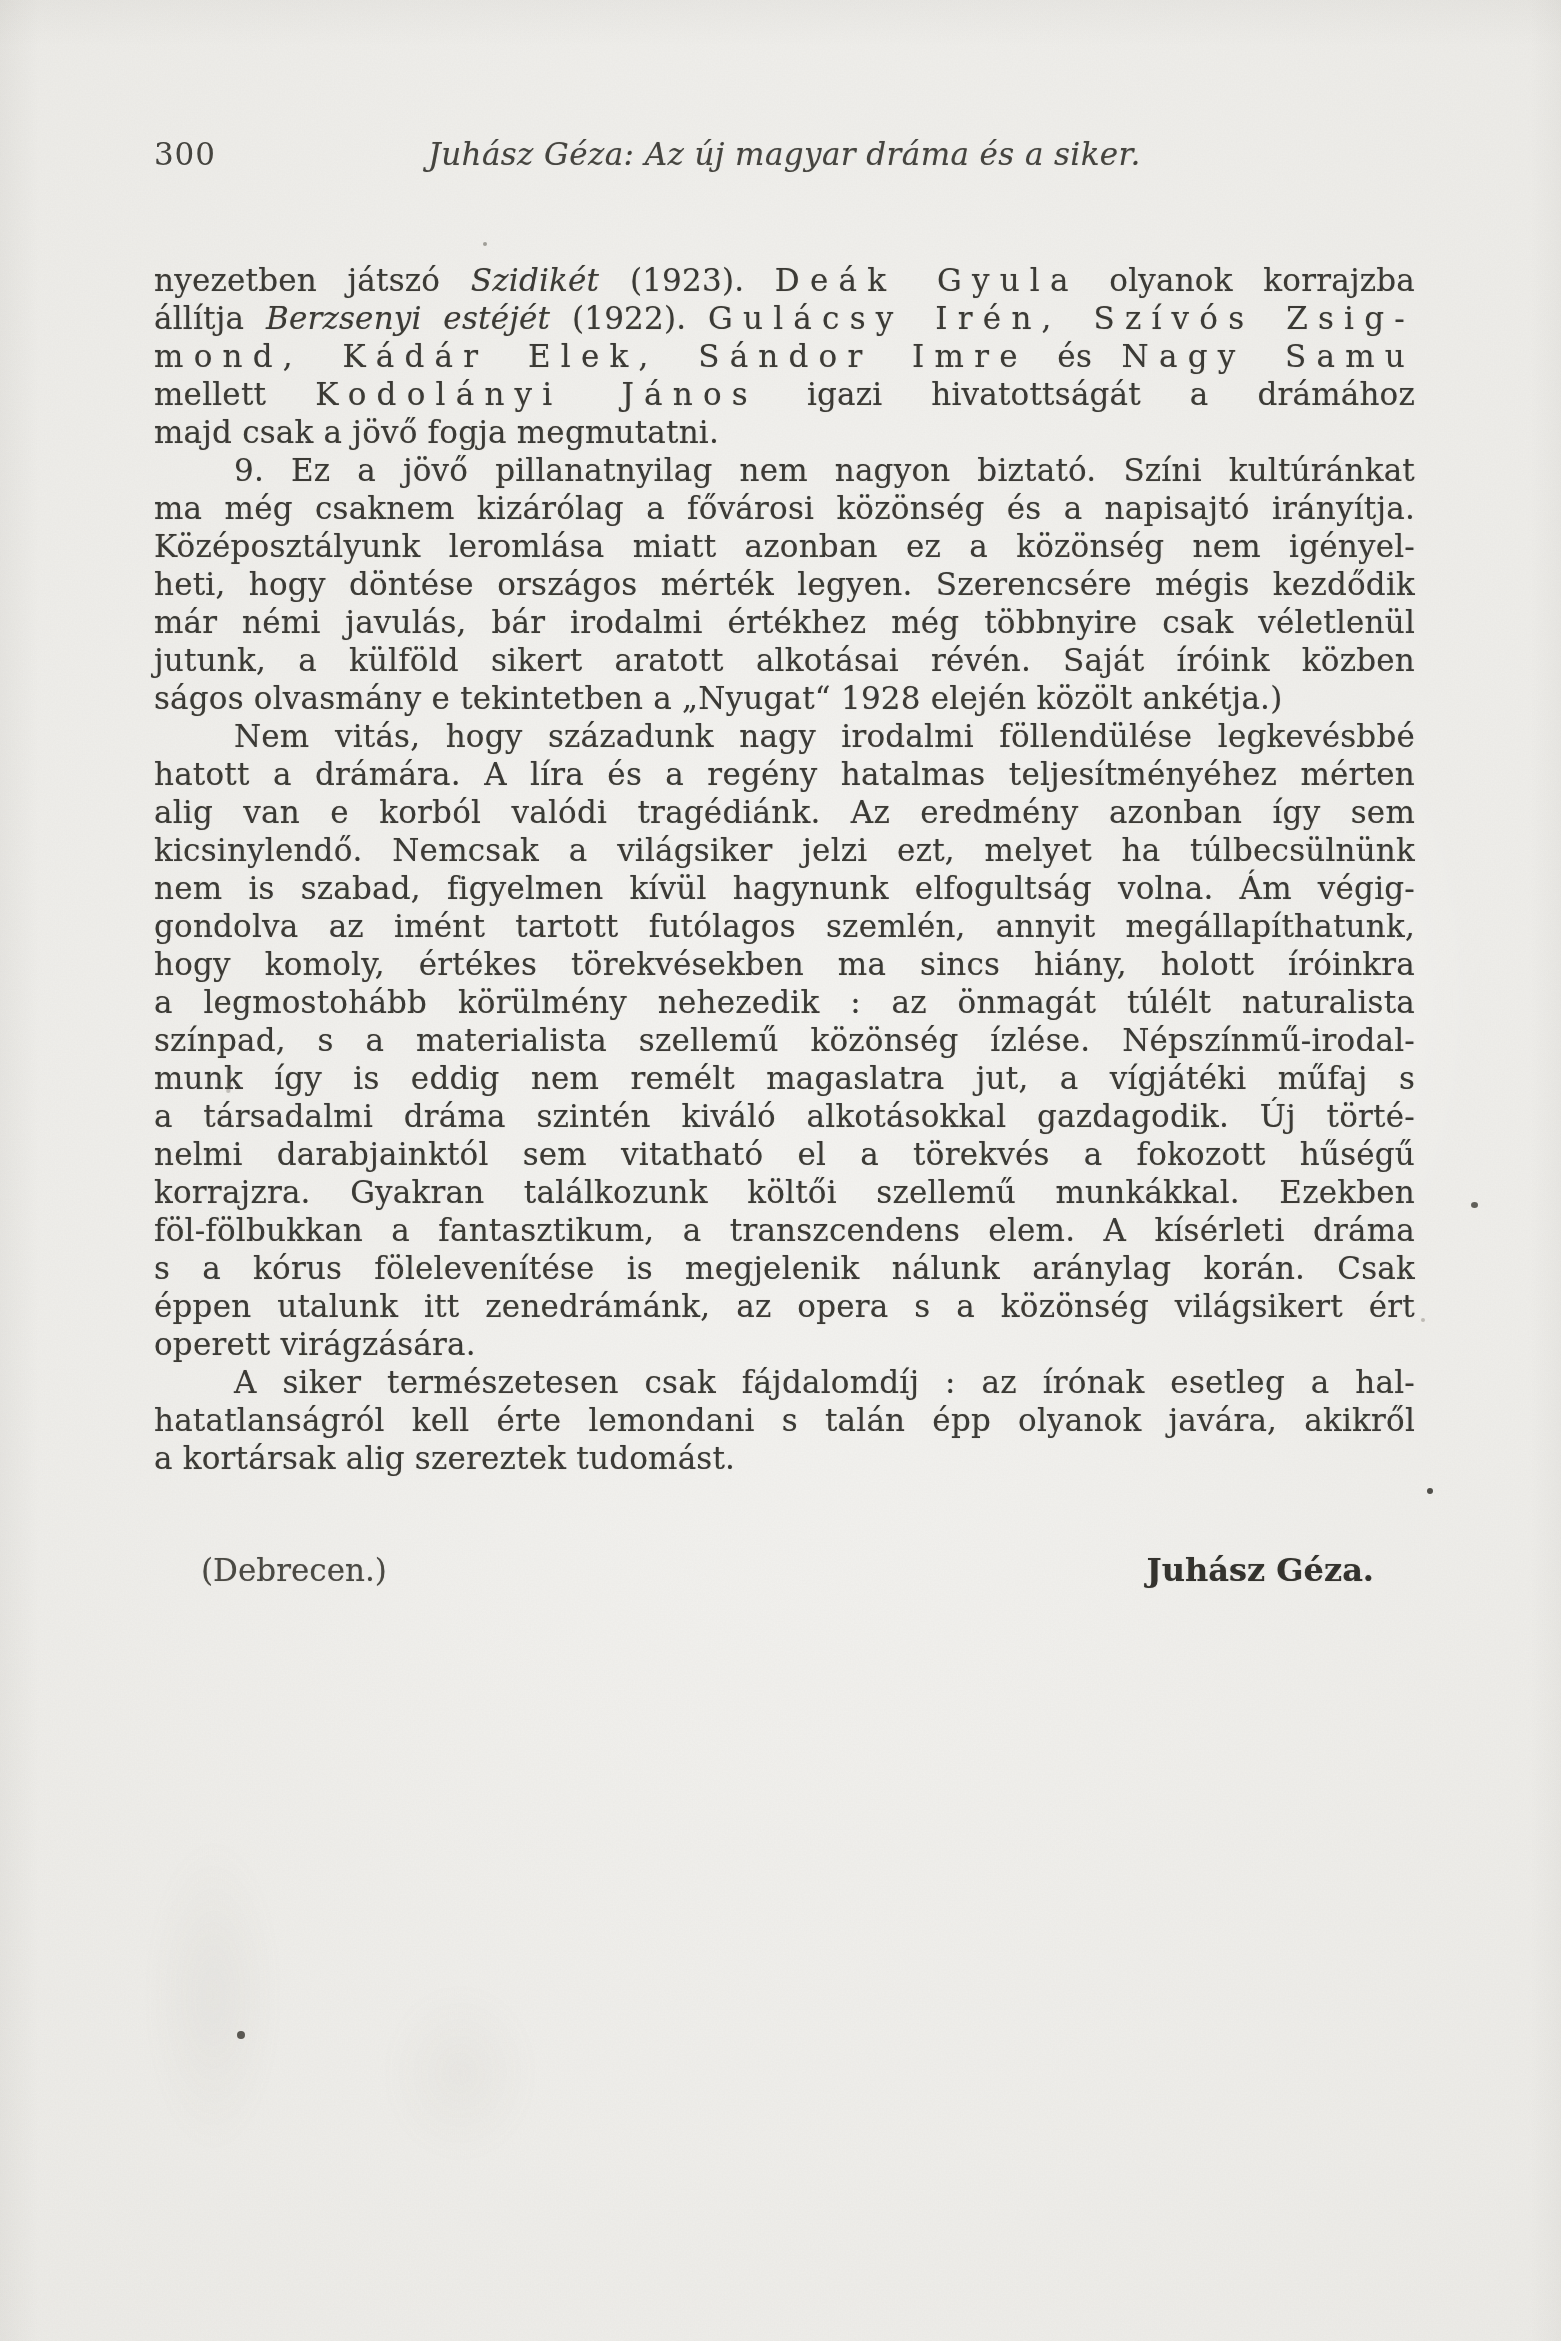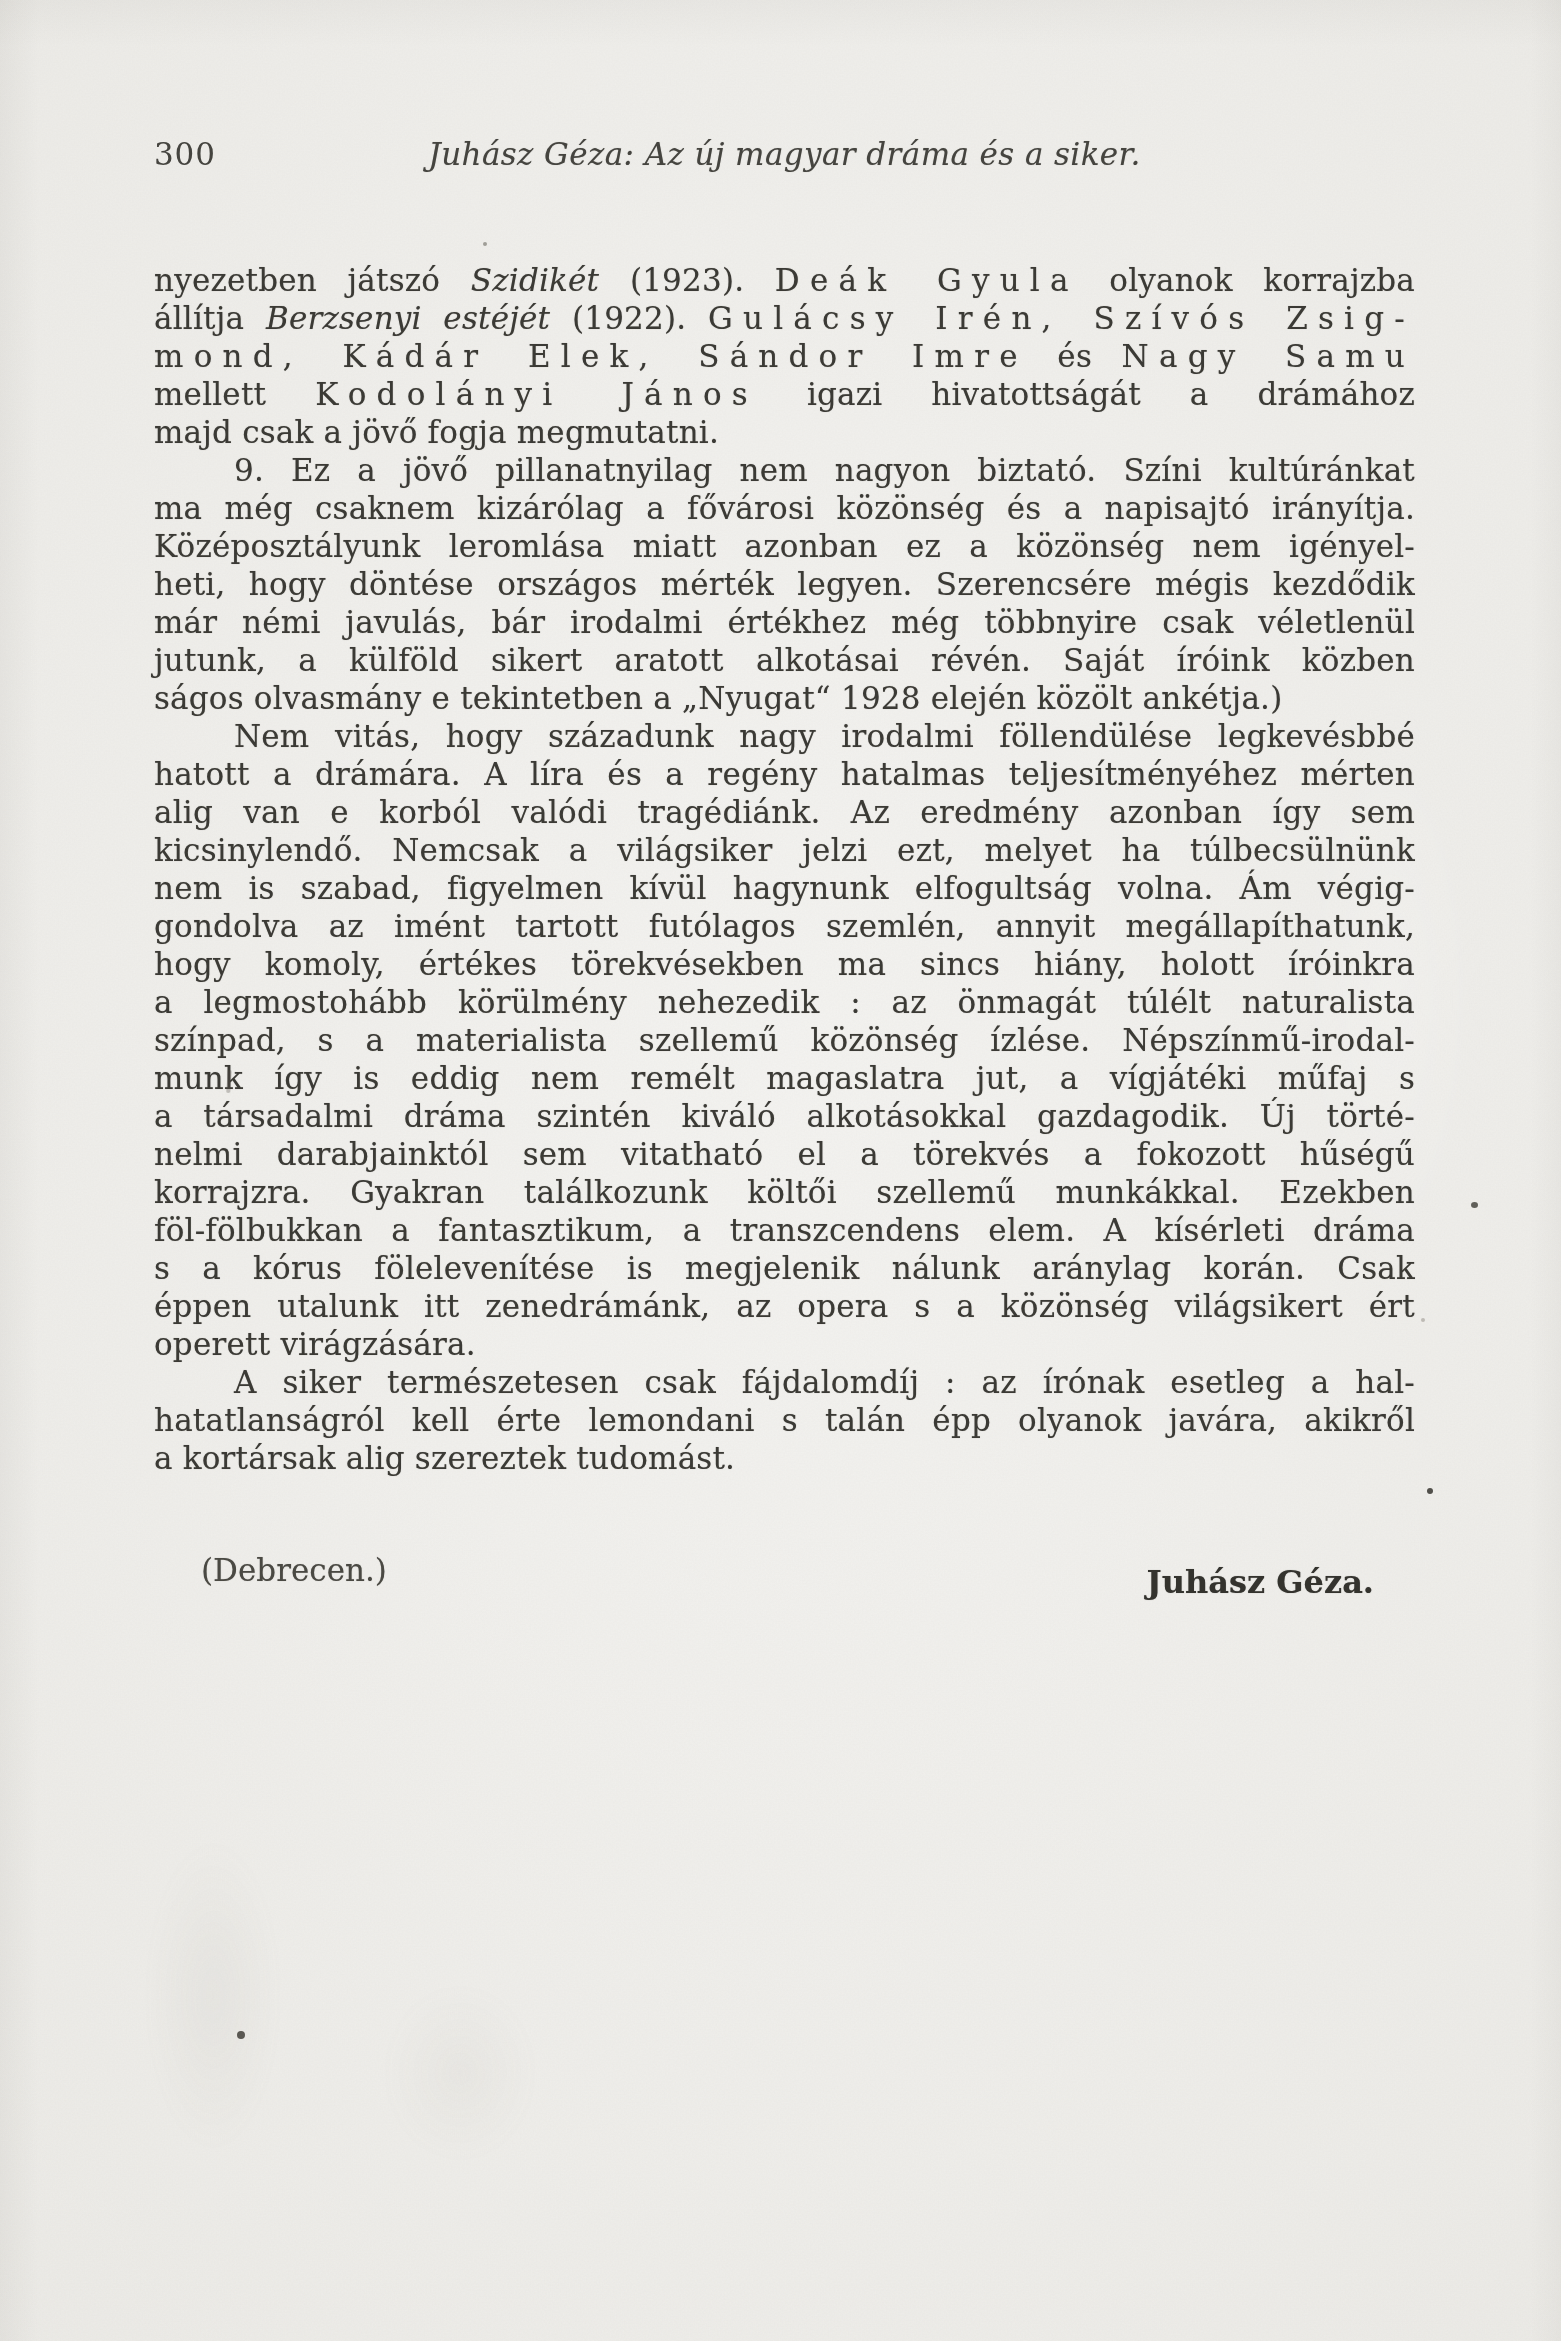--- a/index.html
+++ b/index.html
@@ -50,21 +50,21 @@
   .signature-row {
     position: absolute; left: 154px; top: 1551px; width: 1261px; height: 38px;
     font-size: 31px; line-height: 38px;
   }
   .signature-place {
     position: absolute; left: 47px; top: 0;
     text-shadow: 0 0 0.9px rgba(59,58,53,0.35);
     color: #4a4943;
   }
   .signature-author {
-    position: absolute; right: 41px; top: 12px;
+    position: absolute; right: 41px; top: 0;
     font-weight: bold; font-size: 32px; color: #34332e;
     text-shadow: 0 0 0.9px rgba(52,51,46,0.45);
   }
 
   .ink-speck { position: absolute; border-radius: 50%; pointer-events: none; }
   .speck-a { left: 1471px; top: 1202px; width: 7px; height: 6px; background: rgba(72,70,63,0.85); filter: blur(0.3px); }
   .speck-b { left: 1427px; top: 1488px; width: 6px; height: 6px; background: rgba(63,62,57,0.9); }
   .speck-c { left: 237px;  top: 2031px; width: 7.8px; height: 7.8px; background: rgba(74,72,66,0.9); filter: blur(0.3px); }
   .speck-d { left: 483px;  top: 242px;  width: 4.3px; height: 4.3px; background: rgba(95,92,84,0.55); }
   .speck-e { left: 1421px; top: 1318px; width: 4.3px; height: 4.3px; background: rgba(120,115,105,0.4); filter: blur(0.4px); }

